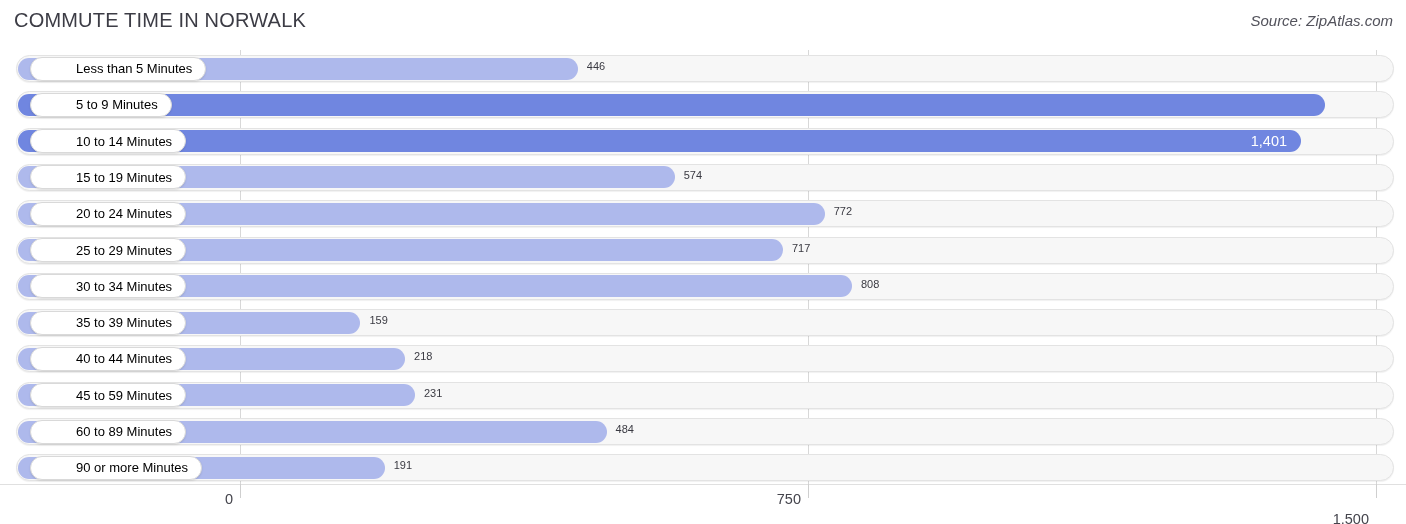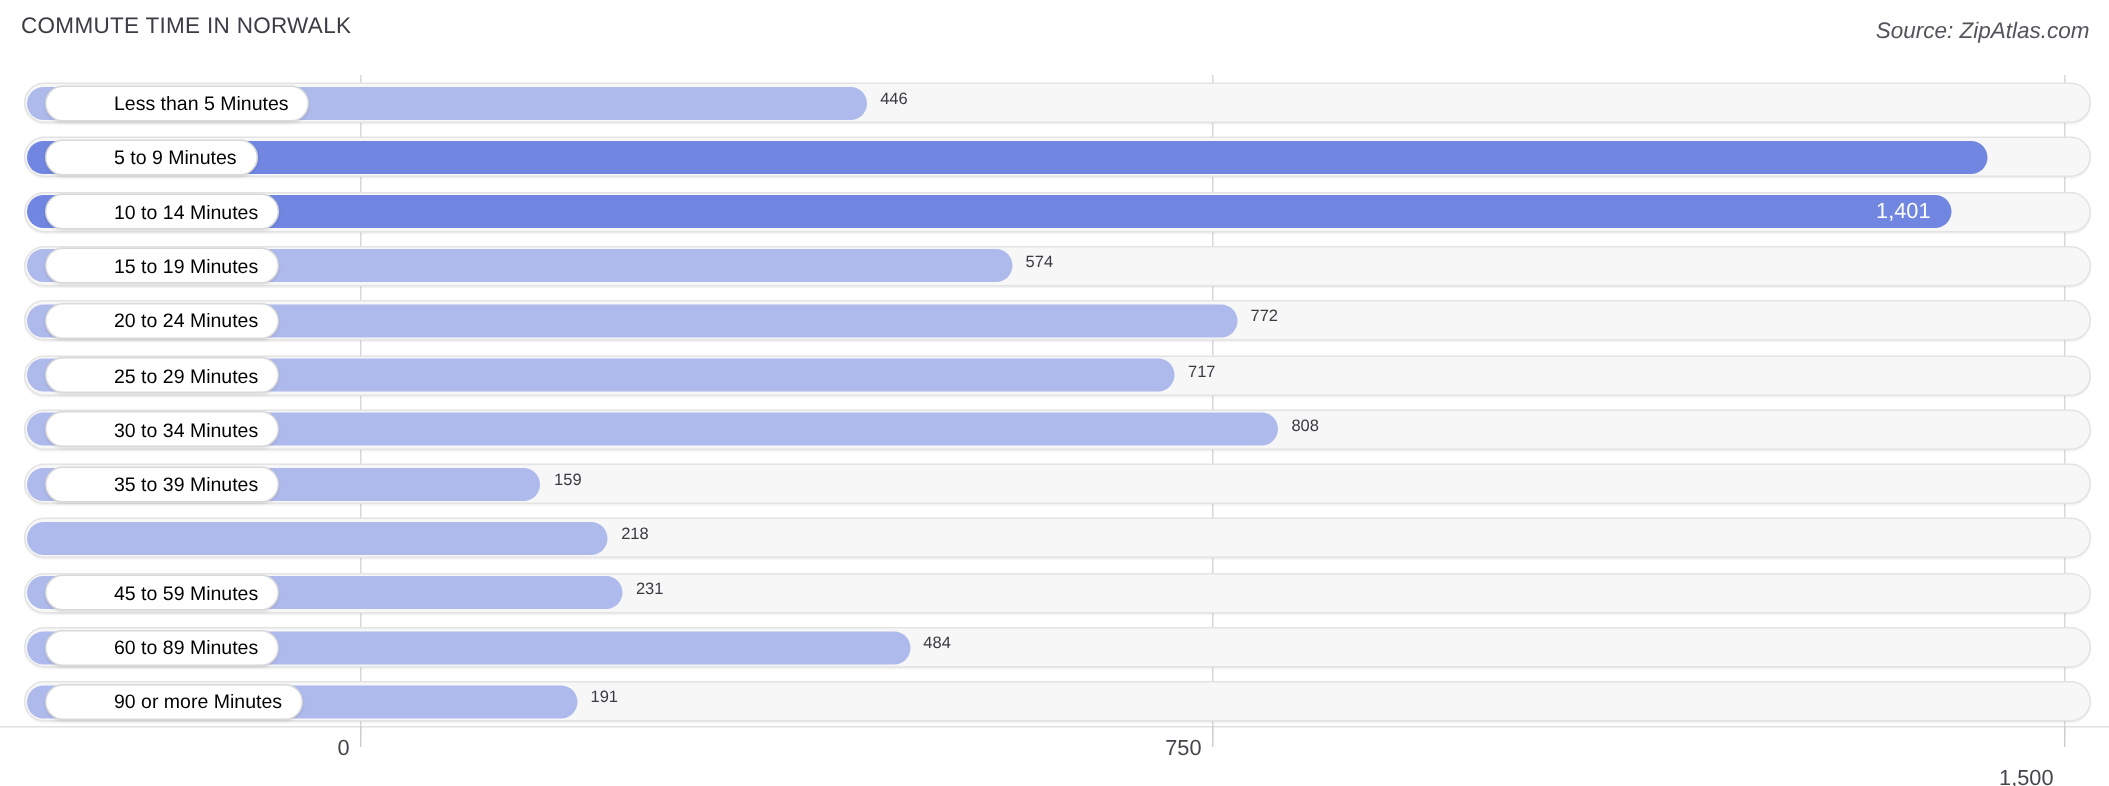--- a/index.html
+++ b/index.html
@@ -19,21 +19,21 @@
     left: 0; top: 0;
     width: 1406px;
     height: 524px;
   }
 
   
   #chart-title {
     position: absolute;
     left: 14px;
     top: 9px;
-    font-size: 15px;
+    font-size: 20px;
     letter-spacing: 0.2px;
     color: #3c3c45;
     font-weight: 400;
     white-space: nowrap;
   }
   #chart-source {
     position: absolute;
     right: 13px;
     top: 12px;
     font-size: 15px;
@@ -232,20 +232,23 @@
         <div class="bar light" style="left: 18px; width: 342.416px; background: rgb(174, 185, 236);"></div>
         <div class="value-out" style="left: 369.416px;">159</div>
         <div class="pill">
           <span class="pill-label">35 to 39 Minutes</span>
         </div>
       </div>
       <div class="row" style="top: 293.4px;">
         <div class="track"></div>
         <div class="bar light" style="left: 18px; width: 387.099px; background: rgb(174, 185, 236);"></div>
         <div class="value-out" style="left: 414.099px; text-align: center;">218</div>
+        <div class="pill">
+          <span class="pill-label">40 to 44 Minutes</span>
+        </div>
       </div>
       <div class="row" style="top: 329.7px;">
         <div class="track"></div>
         <div class="bar light" style="left: 18px; width: 396.944px; background: rgb(174, 185, 236);"></div>
         <div class="value-out" style="left: 423.944px;">231</div>
         <div class="pill">
           <span class="pill-label">45 to 59 Minutes</span>
         </div>
       </div>
       <div class="row" style="top: 366px;">

